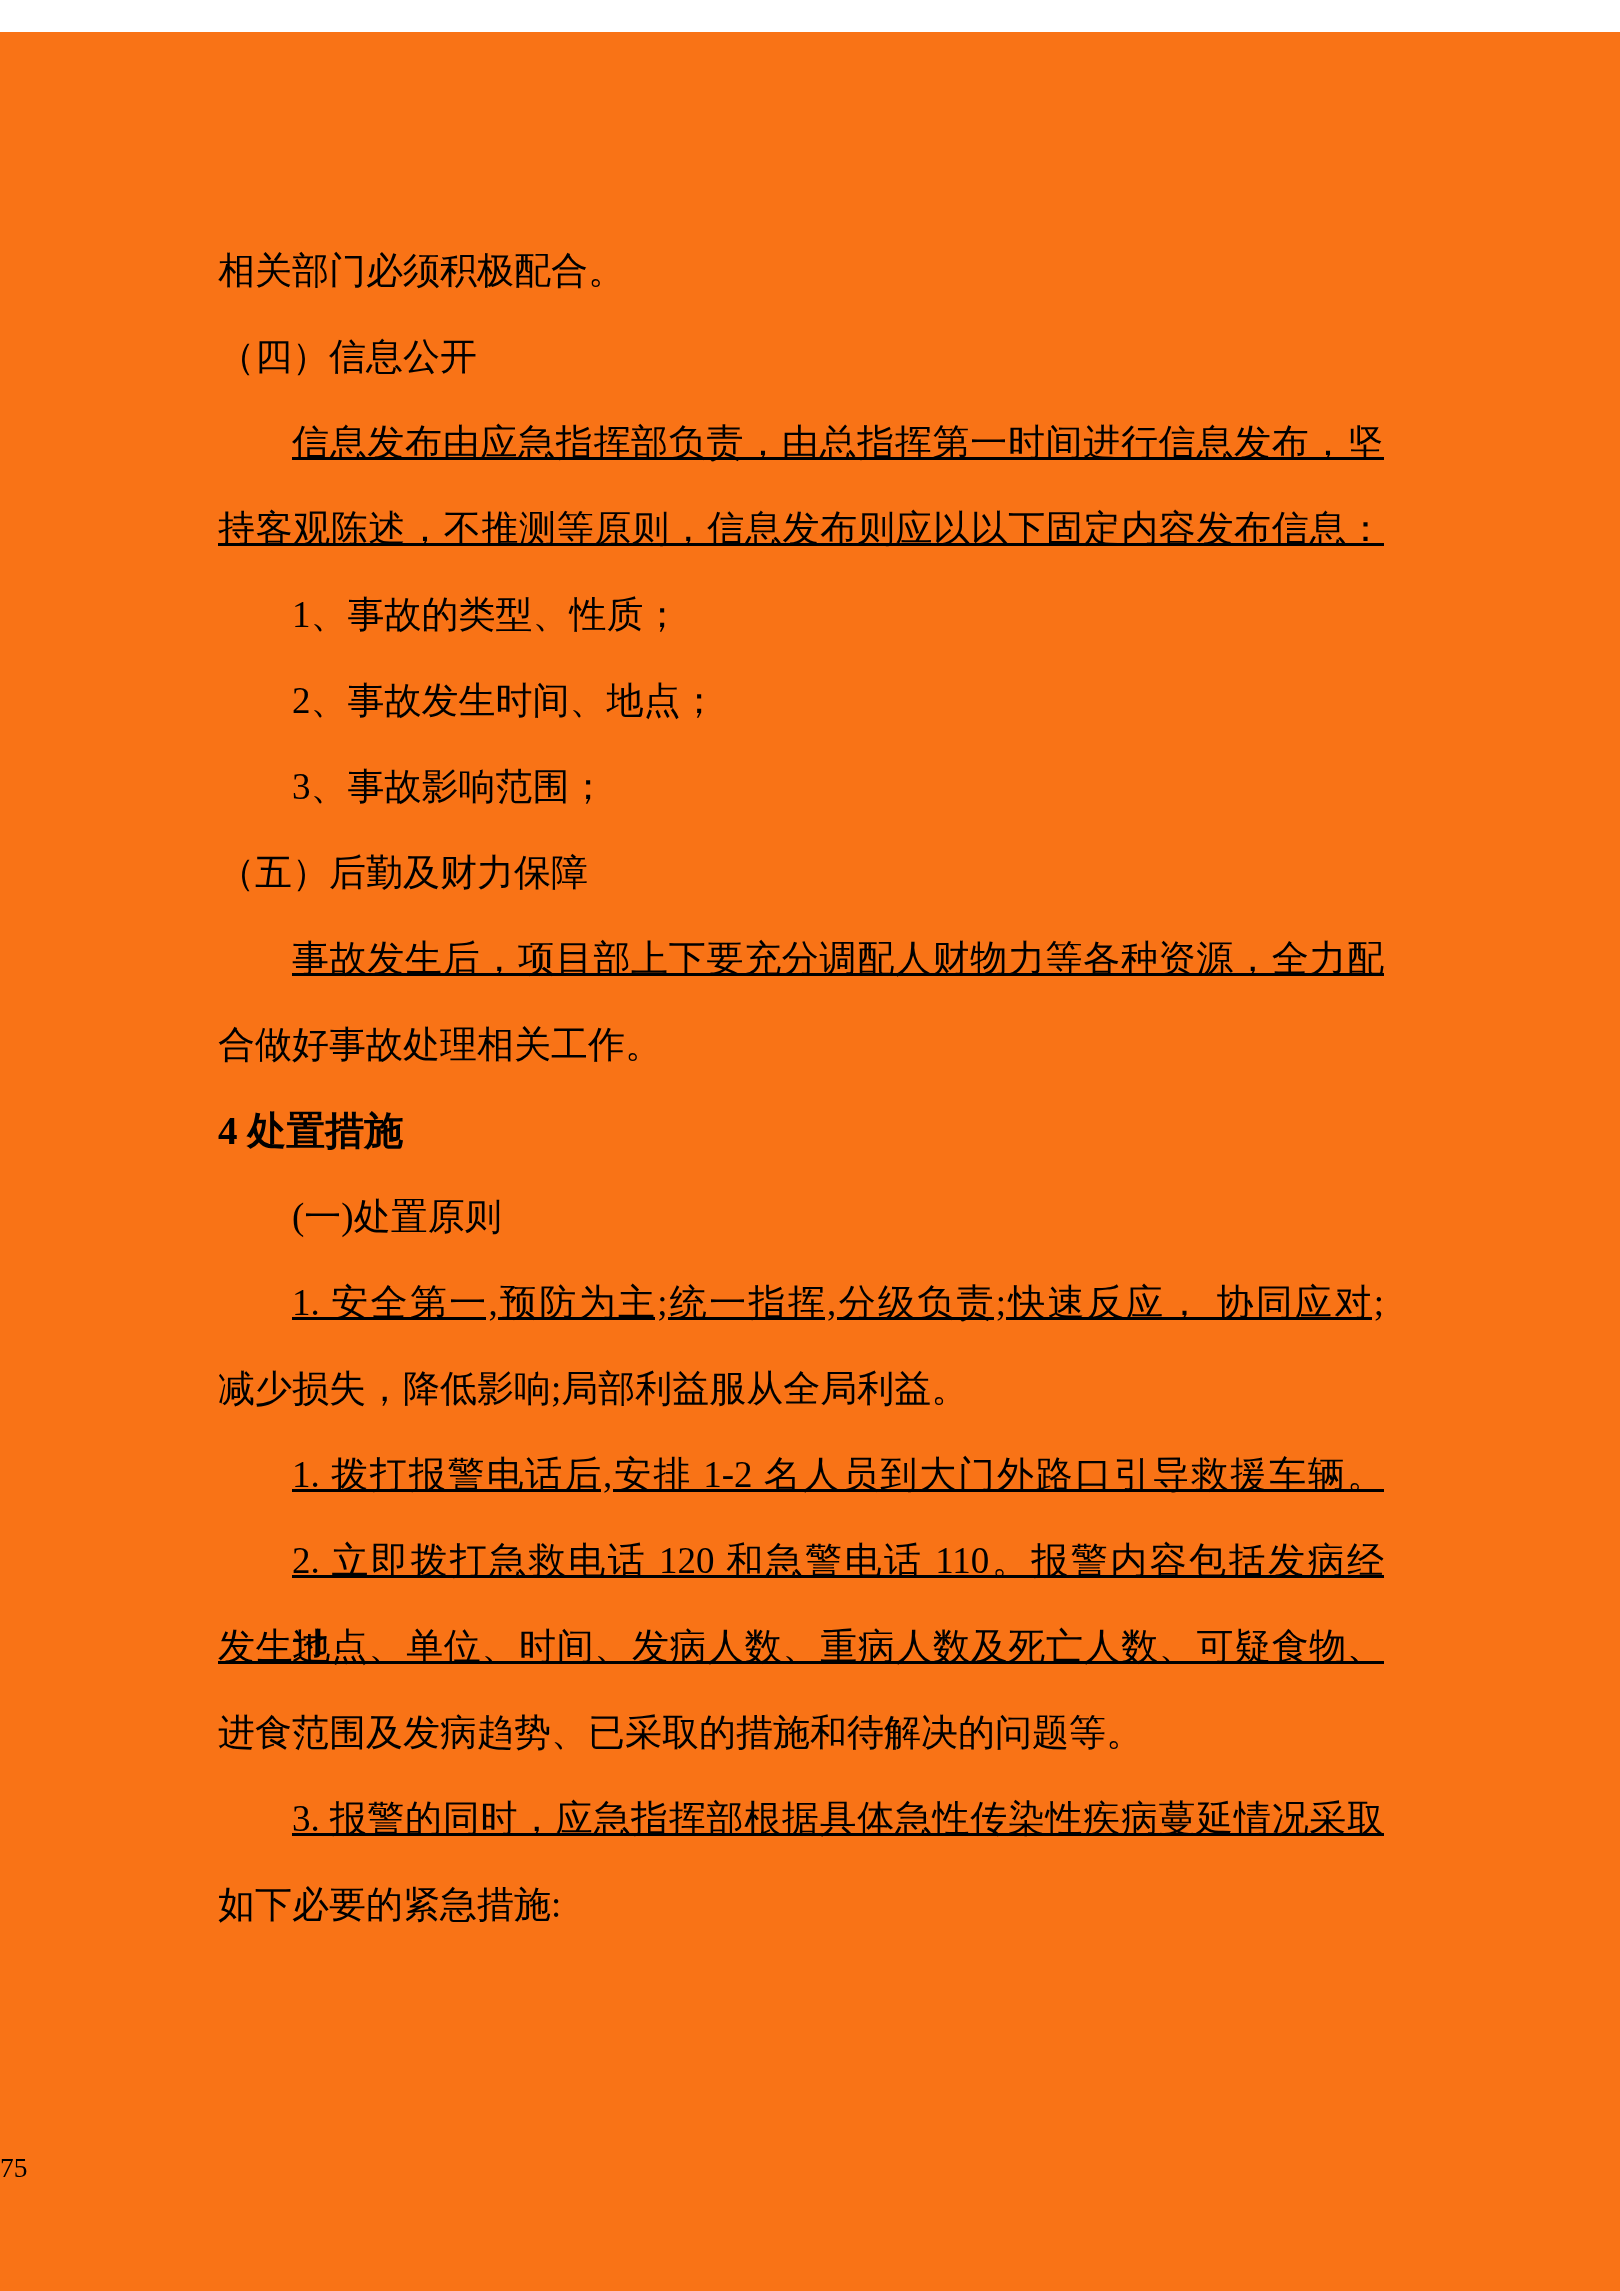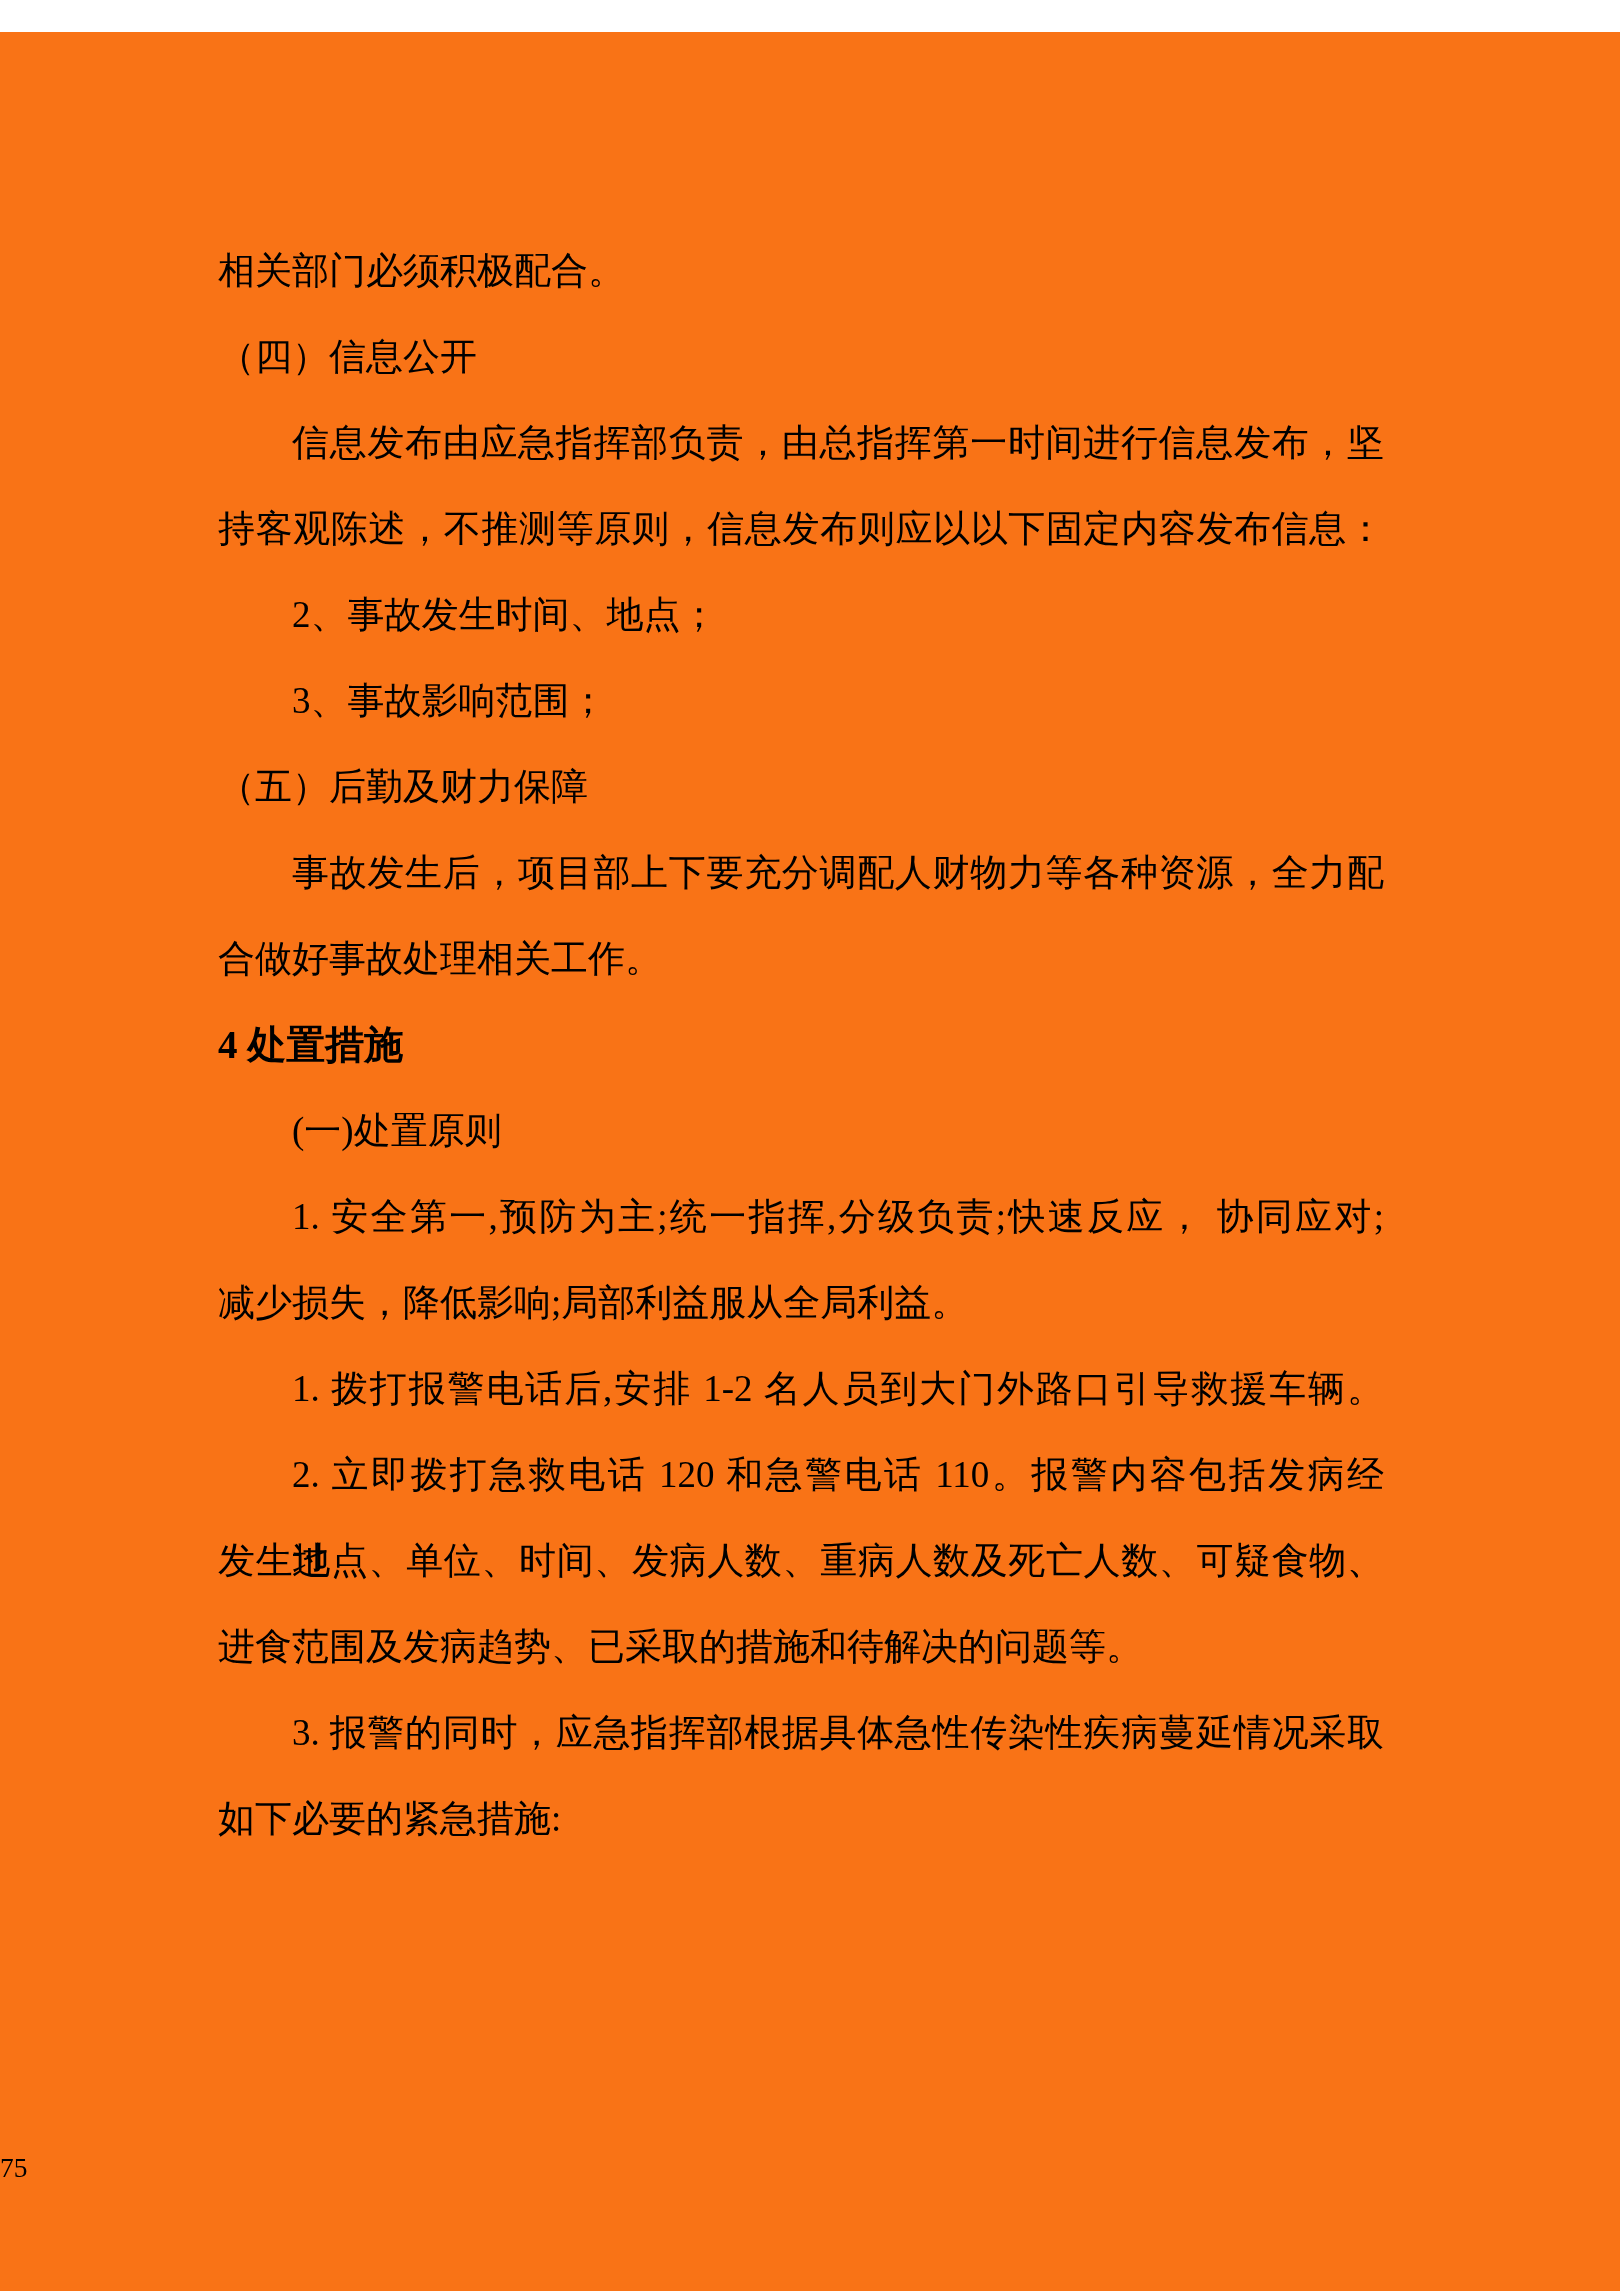--- a/index.html
+++ b/index.html
@@ -27,20 +27,21 @@
   .line {
     height: 86px;
     line-height: 86px;
     white-space: nowrap;
     text-align: left;
   }
   .line.j {
     white-space: normal;
     text-align: justify;
     text-align-last: justify;
+    text-decoration: underline;
   }
   .line.ind {
     padding-left: 74px;
   }
   .line.ind.j {
     width: 1092px;
   }
   .line.heading {
     font-weight: 700;
     font-size: 39px;
@@ -57,20 +58,21 @@
 </style>
 </head>
 <body>
 
 <div class="page">
   <div class="doc" id="doc-body">
       <div class="line">相关部门必须积极配合。</div>
       <div class="line">（四）信息公开</div>
       <div class="line ind j">信息发布由应急指挥部负责，由总指挥第一时间进行信息发布，坚</div>
       <div class="line j">持客观陈述，不推测等原则，信息发布则应以以下固定内容发布信息：</div>
+      <div class="line ind">1、事故的类型、性质；</div>
       <div class="line ind">2、事故发生时间、地点；</div>
       <div class="line ind">3、事故影响范围；</div>
       <div class="line">（五）后勤及财力保障</div>
       <div class="line ind j">事故发生后，项目部上下要充分调配人财物力等各种资源，全力配</div>
       <div class="line">合做好事故处理相关工作。</div>
       <div class="line heading">4 处置措施</div>
       <div class="line ind">(一)处置原则</div>
       <div class="line ind j">1. 安全第一,预防为主;统一指挥,分级负责;快速反应， 协同应对;</div>
       <div class="line">减少损失，降低影响;局部利益服从全局利益。</div>
       <div class="line ind j">1. 拨打报警电话后,安排 1-2 名人员到大门外路口引导救援车辆。</div>

